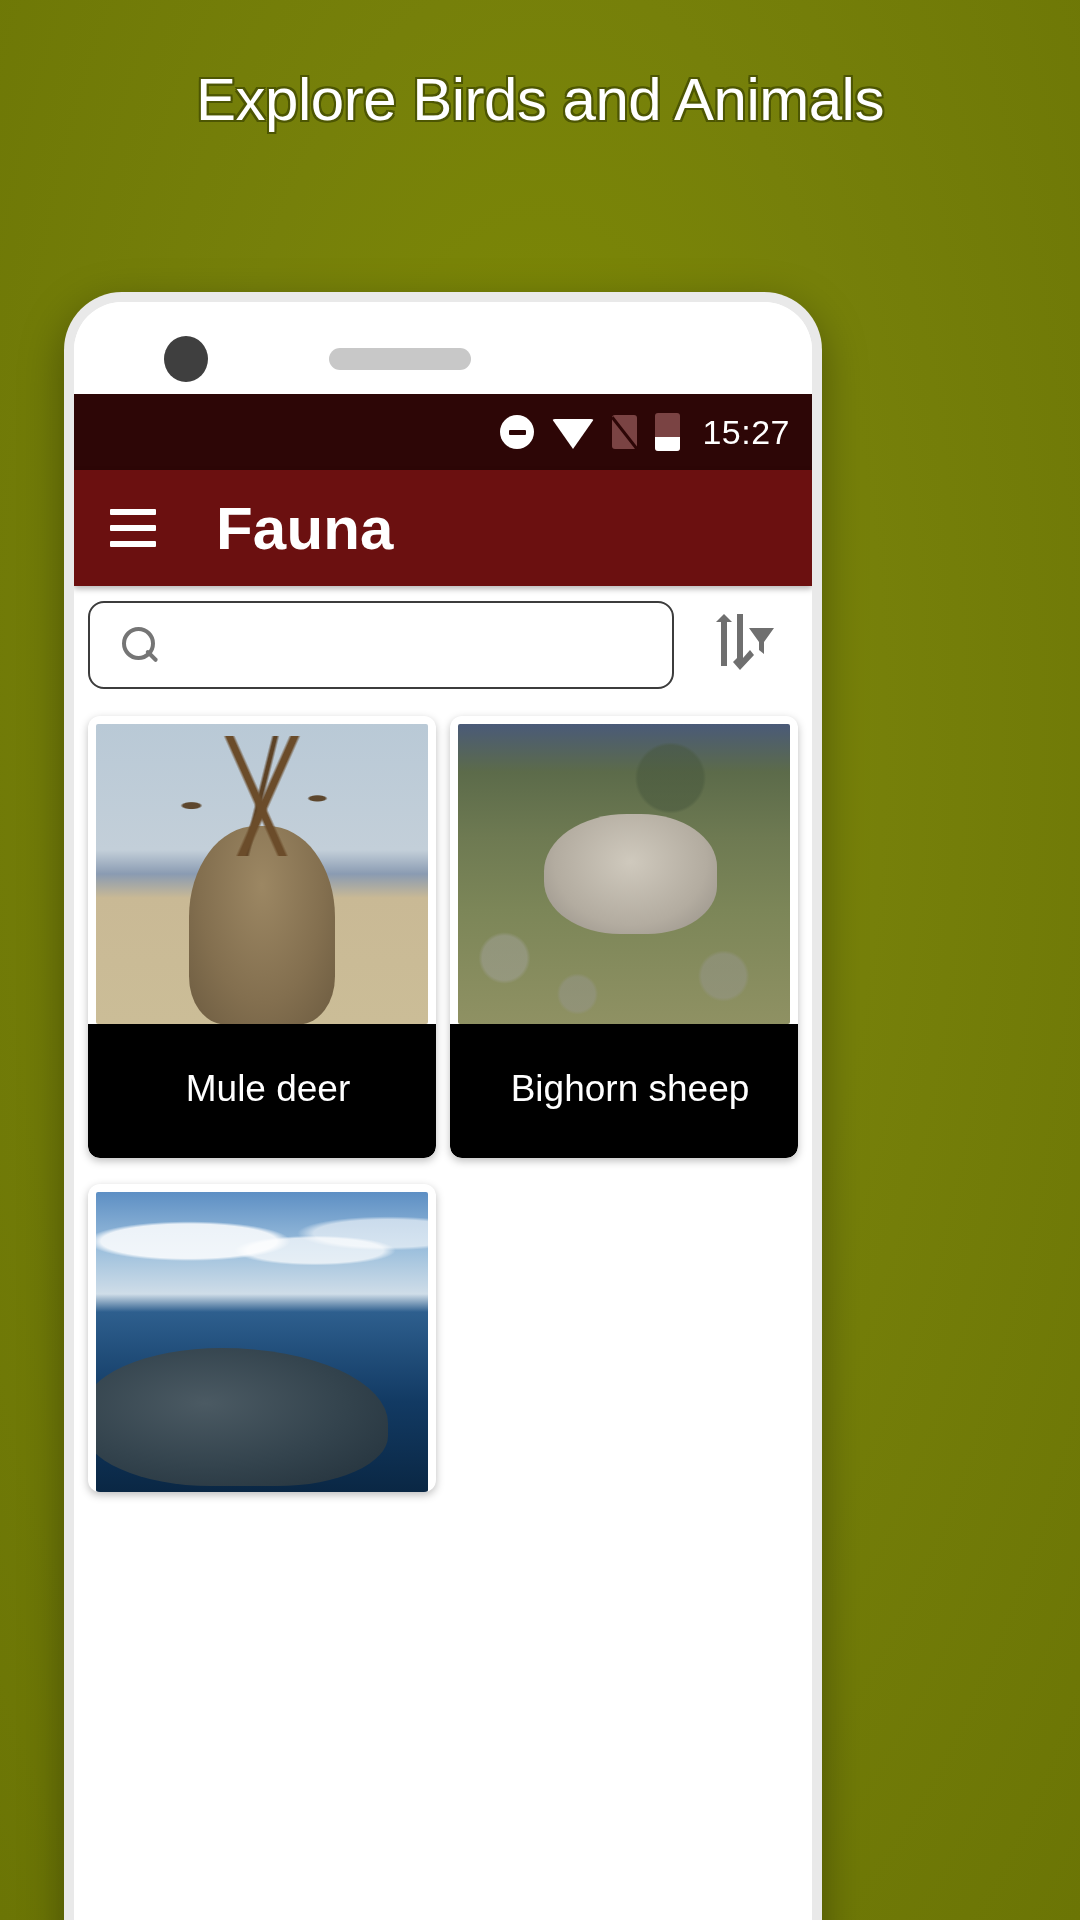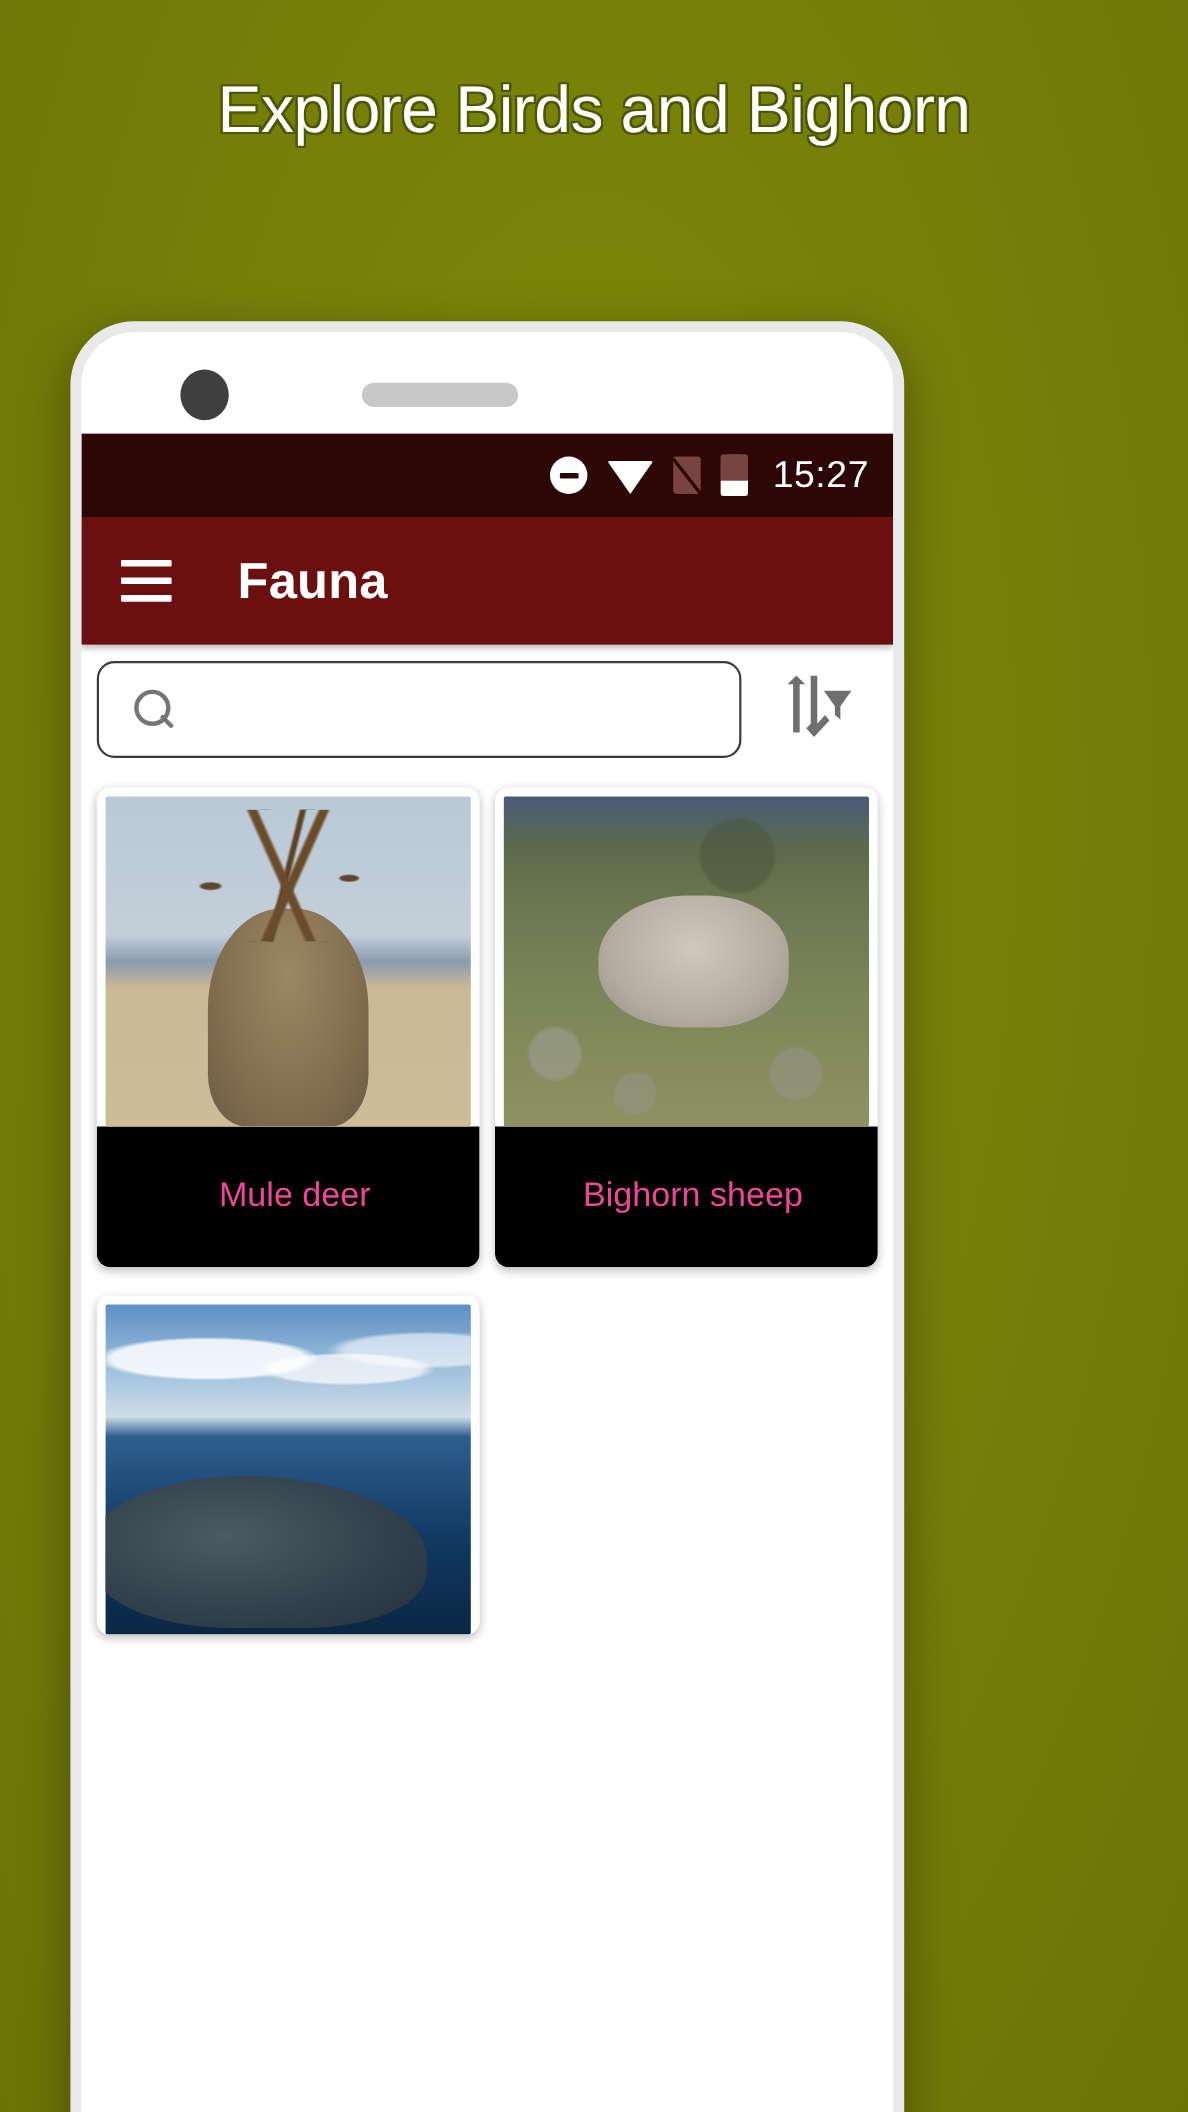--- a/index.html
+++ b/index.html
@@ -118,21 +118,21 @@
     height:116px;
     background:#6b1010;
     display:flex; align-items:center;
     padding-left:36px;
     box-shadow:0 3px 6px rgba(0,0,0,0.28);
     position:relative; z-index:4;
   }
   .hamburger { width:46px; display:flex; flex-direction:column; gap:10px; cursor:pointer; }
   .hamburger span { display:block; height:6px; background:#ffffff; border-radius:1px; }
   .appbar-title {
-    color:#ffffff; font-size:46px; font-weight:700;
+    color:#ffffff; font-size:60px; font-weight:700;
     margin-left:60px; letter-spacing:0.2px;
   }
 
   
   .searchrow {
     background:#ffffff;
     height:118px;
     display:flex; align-items:center;
     padding:0 14px 0 14px;
     gap:6px;
@@ -190,23 +190,23 @@
     cursor:pointer;
   }
   .card-img {
     height:300px; margin:8px 8px 0 8px;
     border-radius:2px;
     background-size:cover; background-position:center;
     position:relative; overflow:hidden;
   }
   .card-label {
     background:#000000;
-    color:#ec4899;
+    color:#ffffff;
     text-align:center;
-    font-size:31px;
+    font-size:37px;
     padding:44px 6px 48px 18px;
     border-radius:0 0 12px 12px;
   }
 
   
   .img-deer {
     background:
       linear-gradient(180deg,#b9c9d6 0%,#c3cfd9 42%,#8a9bb2 50%,#c9b995 58%,#cbbd97 100%);
   }
   .img-deer::before {
@@ -280,21 +280,21 @@
   .rock {
     position:absolute; left:4%; top:6%; width:32%; height:34%;
     background:radial-gradient(ellipse at 50% 50%, #8f8c80 0%, #6d6a60 70%, #55534b 100%);
     border-radius:46% 44% 36% 40%;
   }
 </style>
 </head>
 <body>
 
 <div class="promo">
-  <span class="line">Explore Birds and Bighorn</span>
+  <span class="line">Explore Birds and Animals</span>
 </div>
 
 <div class="phone">
   <div class="phone-inner">
 
     <div class="phone-top">
       <div class="camera"></div>
       <div class="speaker"></div>
     </div>
 

